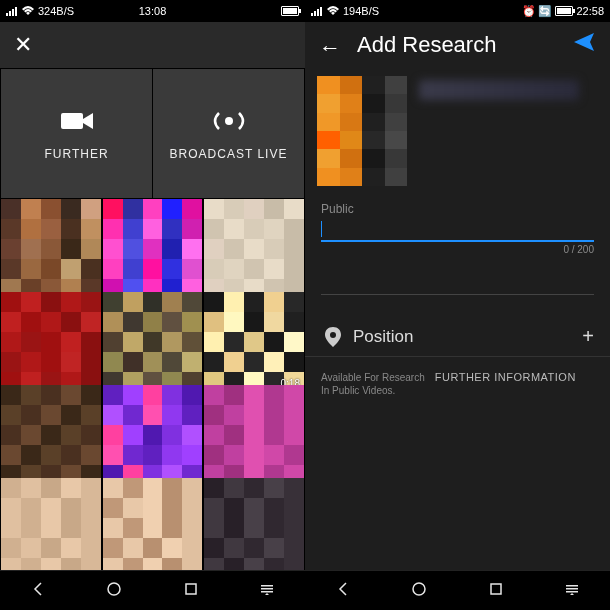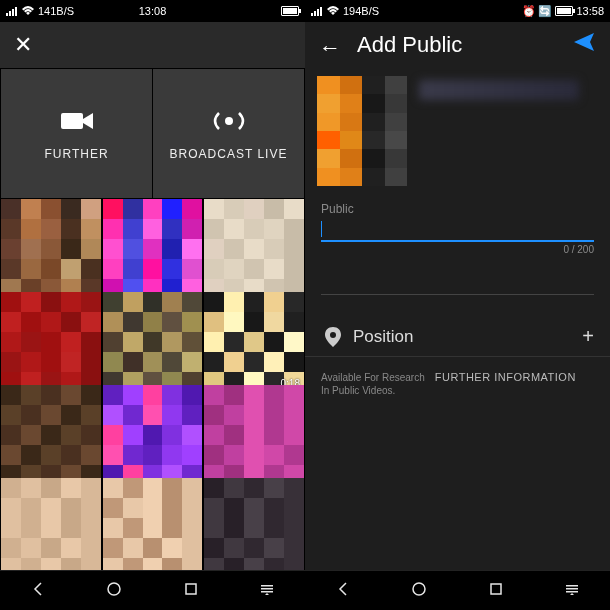--- a/index.html
+++ b/index.html
@@ -62,21 +62,21 @@
     <div class="status-l">
       <svg class="sig" viewBox="0 0 12 10">
             <rect x="0" y="7" width="2" height="3" fill="#fff"></rect>
             <rect x="3" y="5" width="2" height="5" fill="#fff"></rect>
             <rect x="6" y="3" width="2" height="7" fill="#fff"></rect>
             <rect x="9" y="1" width="2" height="9" fill="#fff"></rect>
           </svg>
       <svg class="wifi" viewBox="0 0 14 10">
             <path d="M7 9 L5 7 Q7 5 9 7 Z M3 5 Q7 1 11 5 L9.5 6.5 Q7 4 4.5 6.5 Z M1 3 Q7 -3 13 3 L11.5 4.5 Q7 0 2.5 4.5 Z" fill="#fff"></path>
           </svg>
-      <span>141B/S</span>
+      <span>324B/S</span>
     </div>
     <span style="position:absolute;left:50%;transform:translateX(-50%)">13:08</span>
     <div class="status-r">
       <div class="lbat">
             <div class="lbat-f"></div>
           </div>
     </div>
   </div>
   <div class="hdr">
     <span class="close-x">✕</span>
@@ -485,26 +485,26 @@
             <path d="M7 9 L5 7 Q7 5 9 7 Z M3 5 Q7 1 11 5 L9.5 6.5 Q7 4 4.5 6.5 Z M1 3 Q7 -3 13 3 L11.5 4.5 Q7 0 2.5 4.5 Z" fill="#fff"></path>
           </svg>
       <span>194B/S</span>
     </div>
     <div class="status-r">
       <span>⏰</span>
       <span>🔄</span>
       <div class="lbat">
             <div class="lbat-f"></div>
           </div>
-      <span>13:58</span>
+      <span>22:58</span>
     </div>
   </div>
   <div class="hdr" style="background:#1e1e1e">
     <span class="back-arr">←</span>
-    <span class="hdr-title">Add Public</span>
+    <span class="hdr-title">Add Research</span>
     <span class="send">
       <svg width="24" height="24" viewBox="0 0 24 24">
             <path d="M2 12 L22 3 L18 12 L22 21 Z" fill="#1e90ff"></path>
           </svg>
     </span>
   </div>
   <div class="thumb">
     <div class="thumb-img">
           <div class="timg" id="timg">
             <div style="background: rgb(240, 144, 32);"></div>

